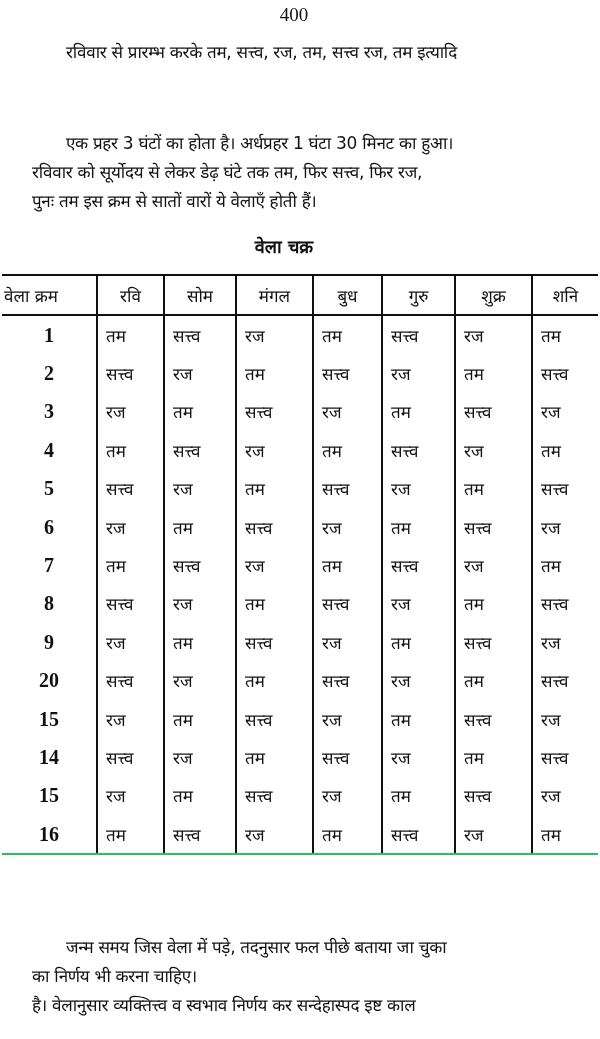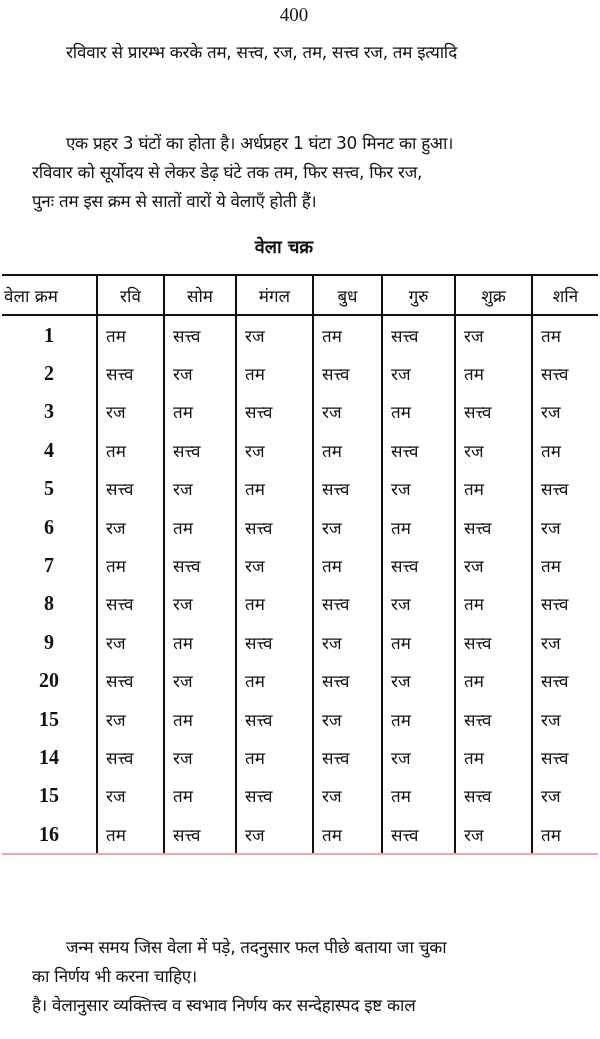--- a/index.html
+++ b/index.html
@@ -35,21 +35,21 @@
   }
   table.vela th + th, table.vela td + td { border-left: 2px solid #111; }
   table.vela td {
     height: 38.4px; padding: 0 0 0 8px; text-align: left;
   }
   table.vela td.num {
     font-family: "Liberation Serif", serif; font-weight: bold; font-size: 20px;
     text-align: center; padding: 0;
   }
   table.vela th.h0 { text-align: left; padding-left: 2px; white-space: nowrap; }
-  table.vela tbody tr:last-child td { border-bottom: 2px solid #fca5a5; }
+  table.vela tbody tr:last-child td { border-bottom: 2px solid #22c55e; }
   .p3 { top: 933px; }
 </style>
 </head>
 <body>
 
 <div class="page-number">400</div>
 
 <div class="para p1">
   <span class="line indent">रविवार से प्रारम्भ करके तम, सत्त्व, रज, तम, सत्त्व रज, तम इत्यादि</span>
 </div>

